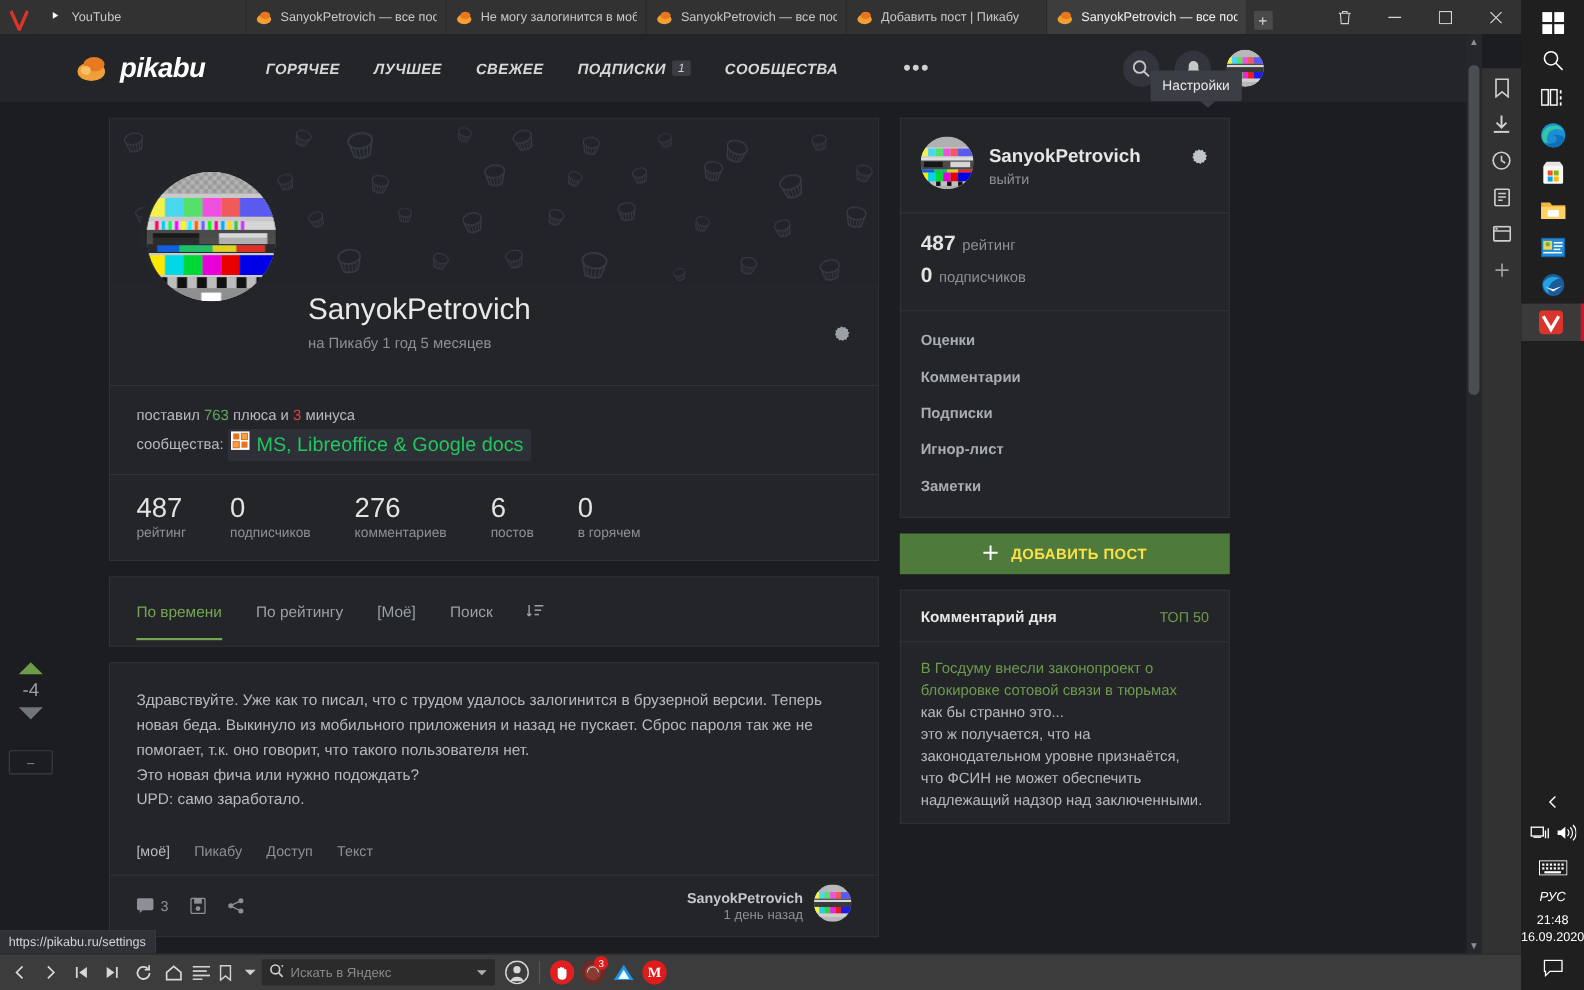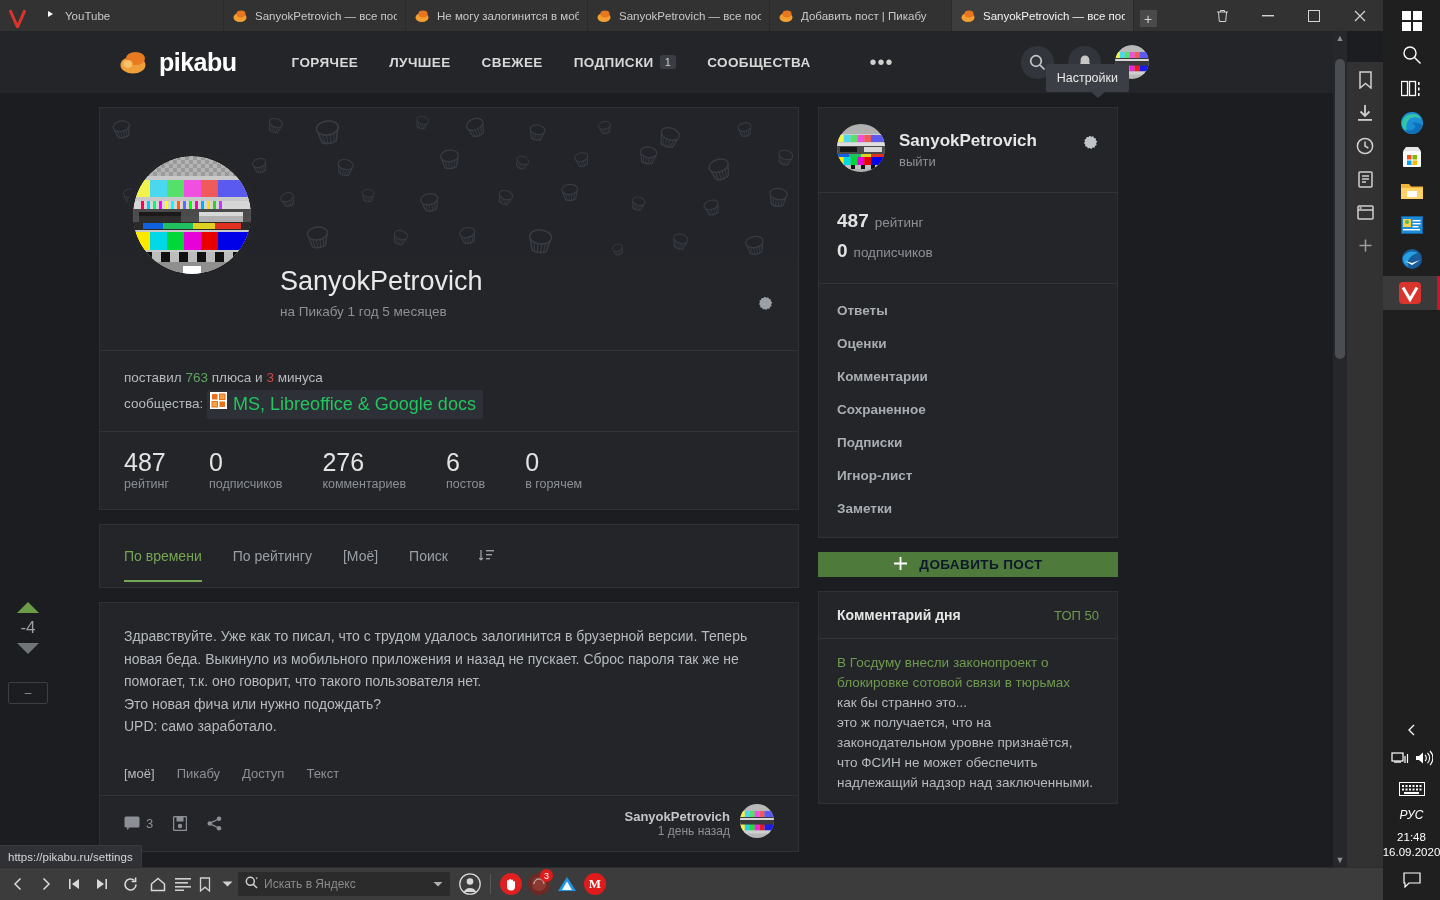--- a/index.html
+++ b/index.html
@@ -121,21 +121,21 @@
   .tb-item.active { background:#3a3a3a; border-right: 3px solid #c8152a; }
   .tb-spacer { flex: 1; }
   .tb-tray { display:flex;flex-direction:column;align-items:center;gap:8px;padding-bottom:8px;width:57px;}
   .tb-clock { color:#fff;font-size:11.5px;text-align:center;line-height:15px; }
   .tb-lang { color:#fff;font-size:12px;font-style:italic; }
 
   
   .page { position: absolute; left: 0; top: 0; width: 1347px; height: 836px; overflow: hidden; }
   .pheader {
     height: 62px; background: #232529; display:flex;align-items:center;
-    padding-left: 119px; padding-right: 170px; gap: 0; position: relative;
+    padding-left: 69px; padding-right: 170px; gap: 0; position: relative; font-style: italic;
   }
   .brand { display:flex;align-items:center;gap:10px;margin-right:55px;}
   .brand .bname { color:#fff;font-size:25px;font-weight:700;letter-spacing:-0.5px;}
   .navlinks { display:flex;align-items:center;gap:31px; }
   .navlink { color:#d8d8d8;font-size:13.5px;font-weight:700;letter-spacing:0.4px;display:flex;align-items:center;gap:6px;}
   .badge1 { background:#3a3d43;color:#cfcfcf;font-size:11px;font-weight:400;padding:1px 5px;border-radius:2px;}
   .dots { color:#d0d0d0;font-size:20px;letter-spacing:1px;margin-left:28px;line-height:10px;}
   .hdr-right { position:absolute;right:198px;top:0;height:62px;display:flex;align-items:center;gap:14px;}
   .circbtn { width:33px;height:33px;border-radius:50%;background:#32353b;display:flex;align-items:center;justify-content:center;color:#c7c7c7;}
   .tv-avatar { border-radius:50%; overflow:hidden; display:block; }
@@ -205,21 +205,21 @@
     position:absolute; right: -12px; top: -44px; background:#3b3e44;color:#e8e8e8;
     font-size:12.5px;padding:7px 11px;border-radius:2px;white-space:nowrap;
   }
   .tooltip::after { content:"";position:absolute;right:24px;bottom:-6px;border-left:7px solid transparent;border-right:7px solid transparent;border-top:6px solid #3b3e44;}
   .side-stats { border-top:1px solid #303338;padding:14px 18px 16px 18px;}
   .side-stats .line { color:#8c9096;font-size:13.5px;line-height:28px;}
   .side-stats .line b { color:#e3e3e3;font-size:19px;font-weight:700;margin-right:6px;}
   .side-menu { border-top:1px solid #303338;padding:10px 0 12px 0; }
   .smi { color:#a9aeb3;font-size:13.5px;font-weight:700;padding:9px 18px;}
   .addpost {
-    margin-top:14px;height:25px;background:#4e7a3b;color:#0f172a;font-size:13.5px;font-weight:700;
+    margin-top:14px;height:37px;background:#4e7a3b;color:#fde047;font-size:13.5px;font-weight:700;
     display:flex;align-items:center;justify-content:center;gap:11px;letter-spacing:0.4px;
   }
   .cday { margin-top:14px; }
   .cday-head { display:flex;align-items:center;justify-content:space-between;padding:15px 18px;}
   .cday-head .t { color:#e6e6e6;font-size:14px;font-weight:700;}
   .cday-head .top { color:#6e9a4e;font-size:13px;}
   .cday-body { border-top:1px solid #303338;padding:14px 18px 10px 18px;}
   .cday-link { color:#6e9a4e;font-size:13.5px;line-height:20px;display:block;margin-bottom:0;}
   .cday-text { color:#b6babe;font-size:13.5px;line-height:20px;}
 
@@ -740,24 +740,22 @@
             <div class="side-stats">
               <div class="line">
                 <b>487</b><span>рейтинг</span>
               </div>
               <div class="line">
                 <b>0</b><span>подписчиков</span>
               </div>
             </div>
 
             <div class="side-menu">
-              <div class="smi">Ответы</div>
               <div class="smi">Оценки</div>
               <div class="smi">Комментарии</div>
-              <div class="smi">Сохраненное</div>
               <div class="smi">Подписки</div>
               <div class="smi">Игнор-лист</div>
               <div class="smi">Заметки</div>
             </div>
           </div>
 
           <div class="addpost">
             <span>
               <svg width="15" height="15" viewBox="0 0 15 15">
                   <path d="M7.5 1v13M1 7.5h13" stroke="#fff" stroke-width="1.8"></path>

